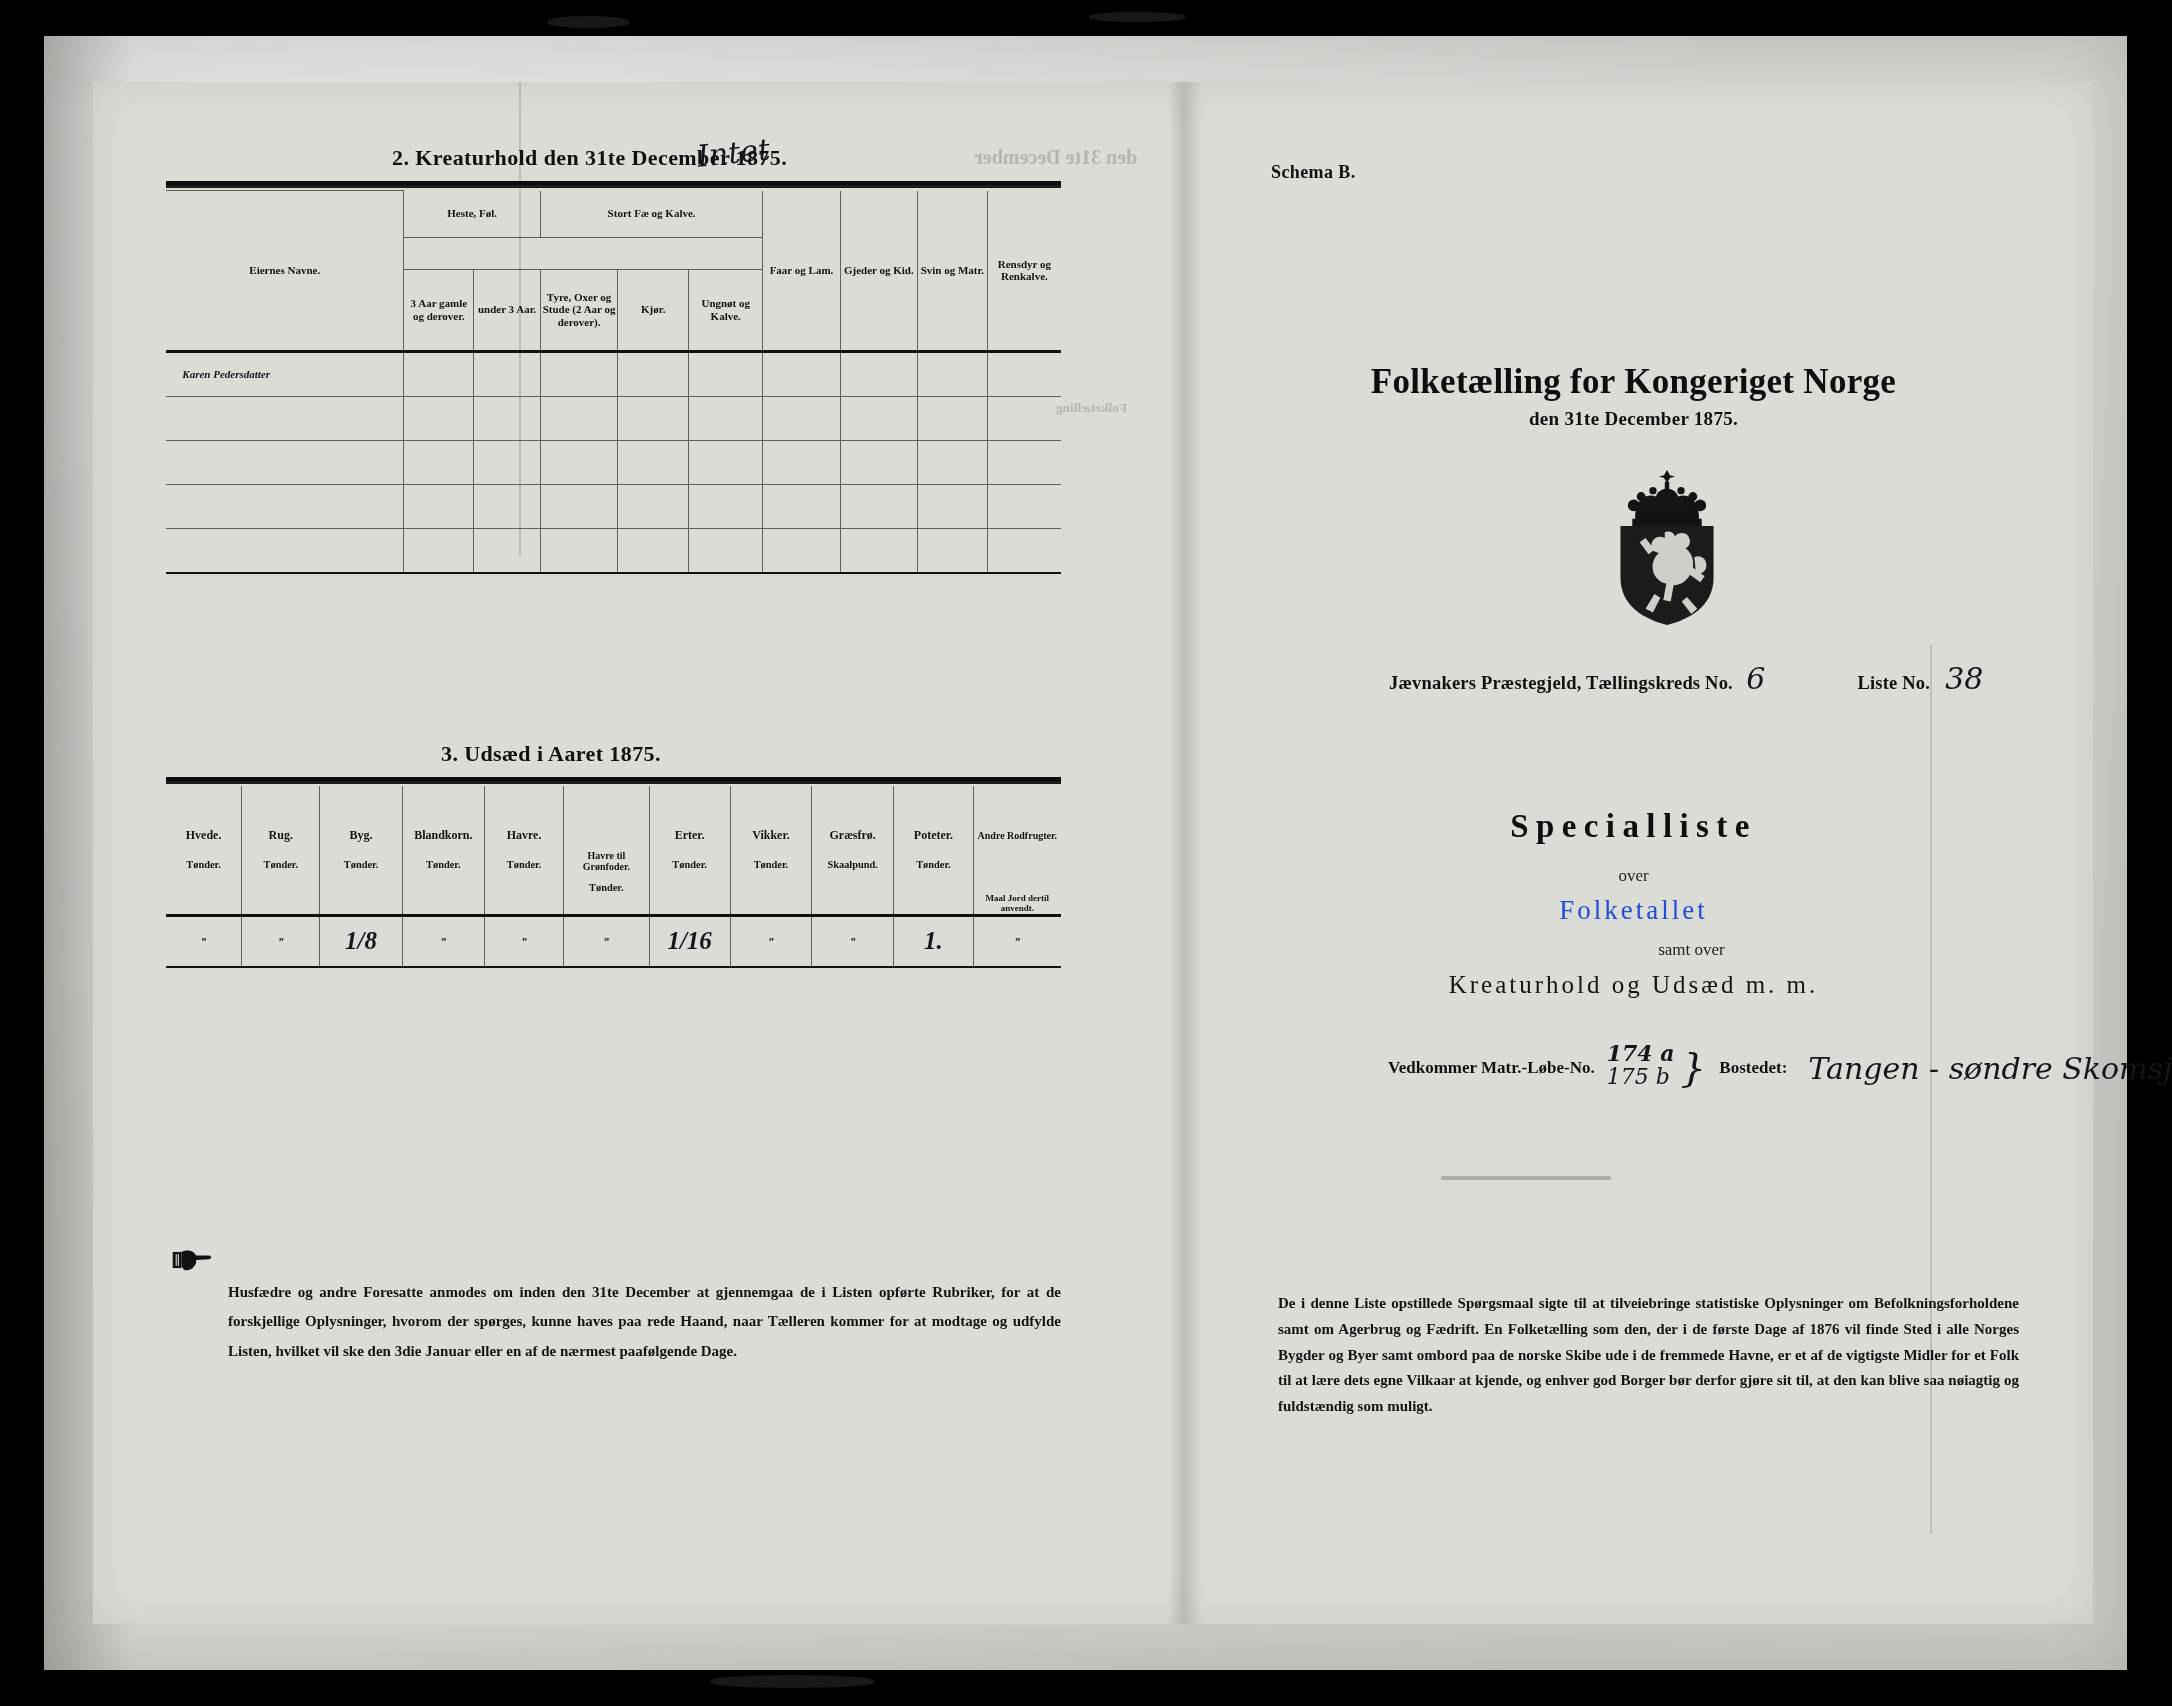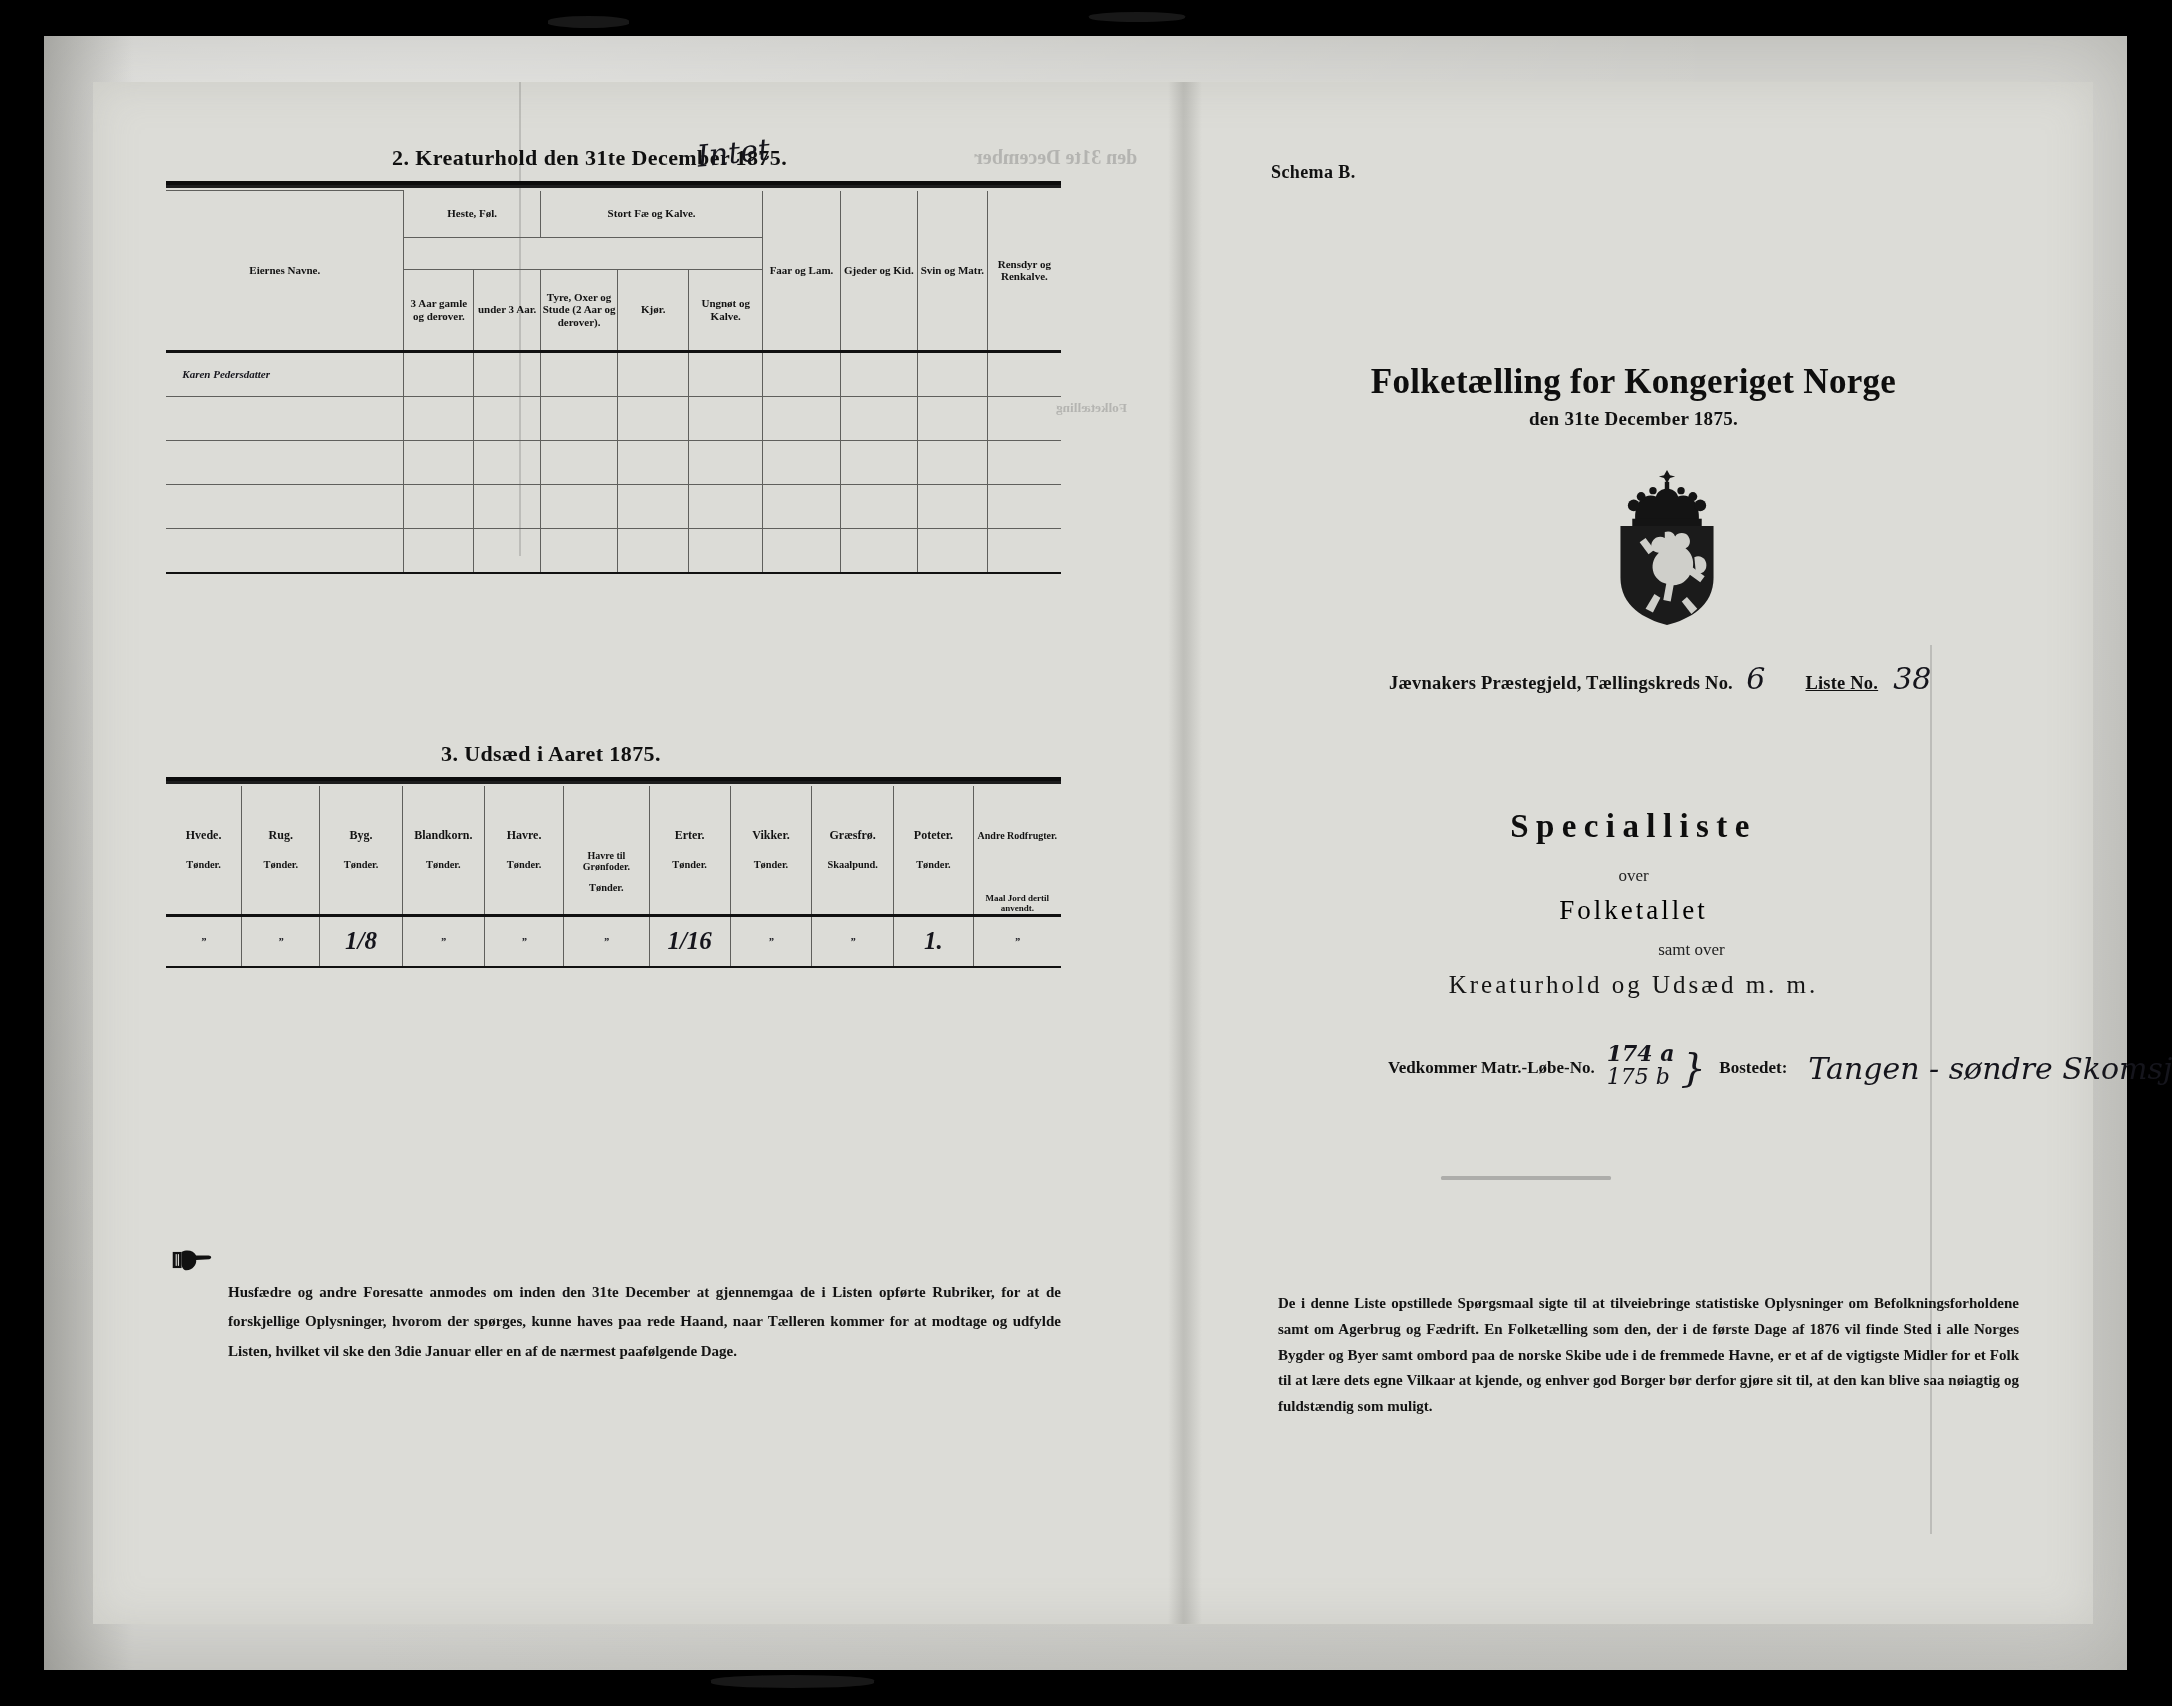--- a/index.html
+++ b/index.html
@@ -87,21 +87,21 @@
   .bigtitle{
     font-weight:bold;font-size:35px;letter-spacing:0.3px;color:#0e0e0e;
     font-family:"Liberation Serif", serif;
   }
   .subtitle{font-weight:bold;font-size:19px;letter-spacing:0.3px;color:#111;}
   .parishline{font-weight:bold;font-size:18.5px;letter-spacing:0.2px;color:#111;}
   .special{
     font-weight:bold;font-size:33px;letter-spacing:7.4px;color:#0e0e0e;
   }
   .small-over{font-size:17px;color:#222;}
-  .folketallet{font-size:27px;letter-spacing:3px;color:#000000;}
+  .folketallet{font-size:27px;letter-spacing:3px;color:#1d4ed8;}
   .kreatur{font-size:25px;letter-spacing:3px;color:#151515;}
   .matrline{font-weight:bold;font-size:17px;color:#111;}
 
   .para{
     position:absolute;color:#131313;text-align:justify;
     font-family:"Liberation Serif", serif;
   }
   .para.left{font-weight:bold;font-size:15px;line-height:1.95;margin-top:36px;}
   .para.right{font-size:15px;line-height:1.72;font-weight:bold;}
 
@@ -363,21 +363,21 @@
             <path d="M90 118 l-12 -16 l8 -6 l12 16 z"></path>
             <path d="M98 172 l-12 20 l10 5 l10 -20 z"></path>
             <path d="M142 176 l14 16 l-8 7 l-13 -17 z"></path>
             <path d="M152 122 c10 -4 18 4 16 14 c-2 8 -10 10 -14 6 z"></path>
           </g>
         </svg>
 
         <div style="position:absolute;left:1296px;top:579px;white-space:nowrap;">
           <span class="parishline">Jævnakers Præstegjeld, Tællingskreds No.</span>
           <span class="hand hand-xl" style="margin-left:10.4px;">6</span>
-          <span class="parishline" style="margin-left:37px;text-decoration:underline;">Liste No.</span>
+          <span class="parishline" style="margin-left:89px;">Liste No.</span>
           <span class="hand hand-xl" style="margin-left:12px;">38</span>
         </div>
 
         <div class="ctr special" style="left:1111px;top:726px;width:859px;">Specialliste</div>
 
         <div class="ctr small-over" style="left:1111px;top:784px;width:859px;">over</div>
 
         <div class="ctr folketallet" style="left:1111px;top:813px;width:859px;">Folketallet</div>
 
         <div class="ctr small-over" style="left:1169px;top:858px;width:859px;">samt over</div>

